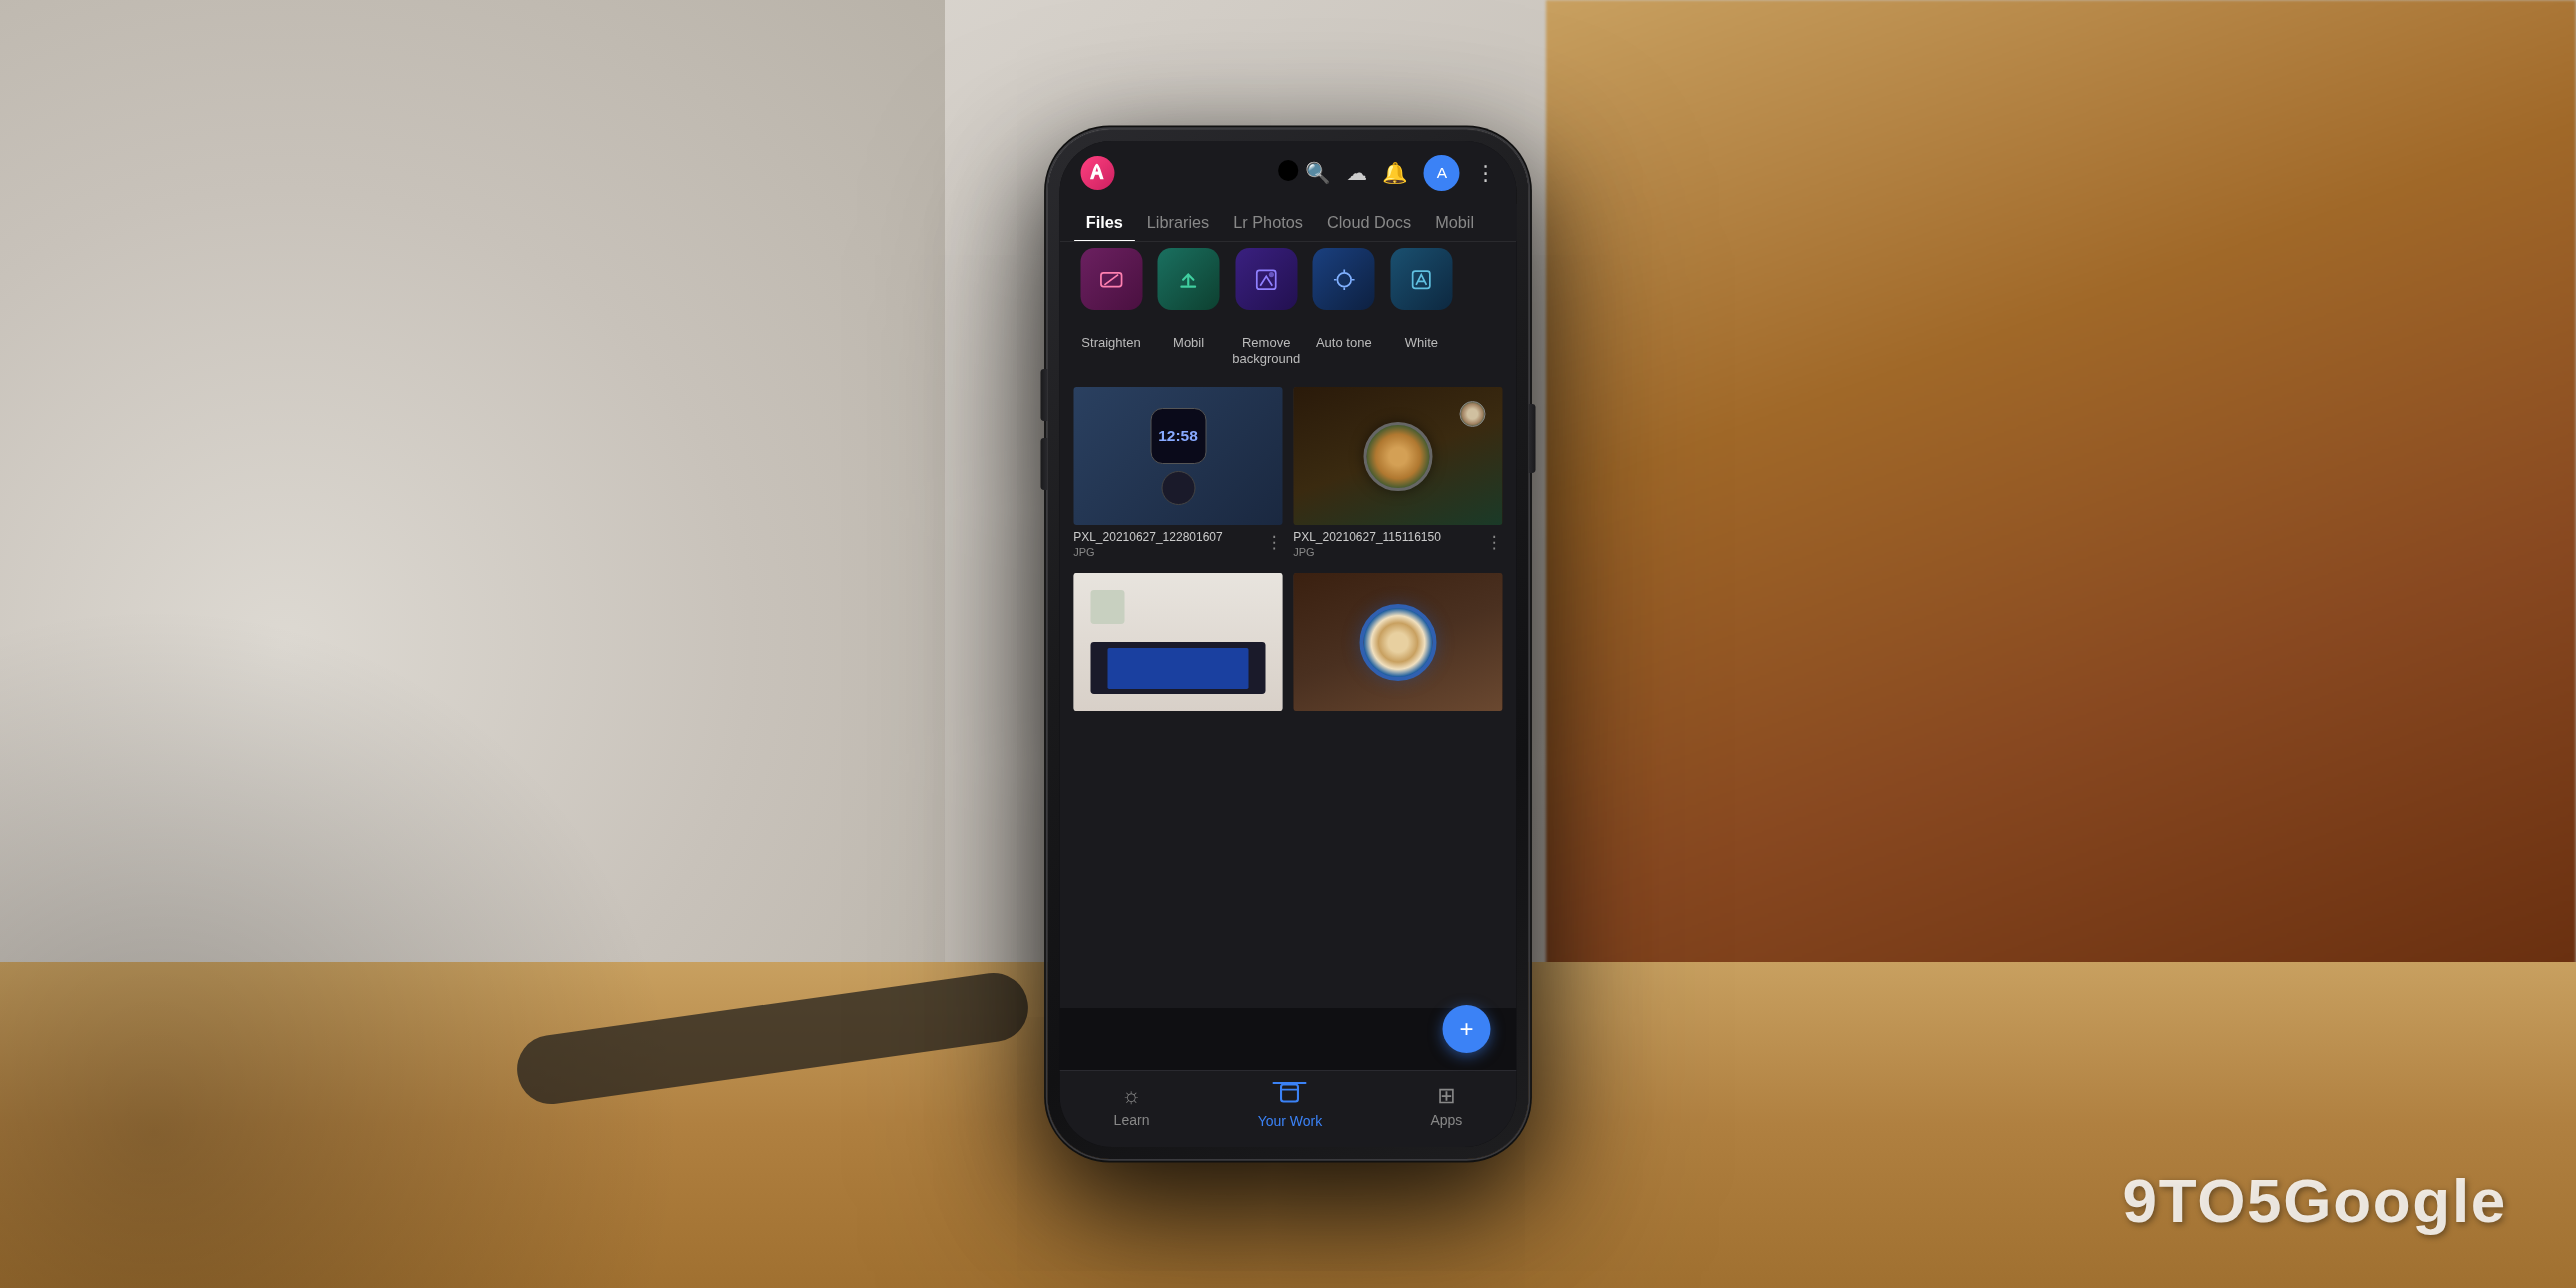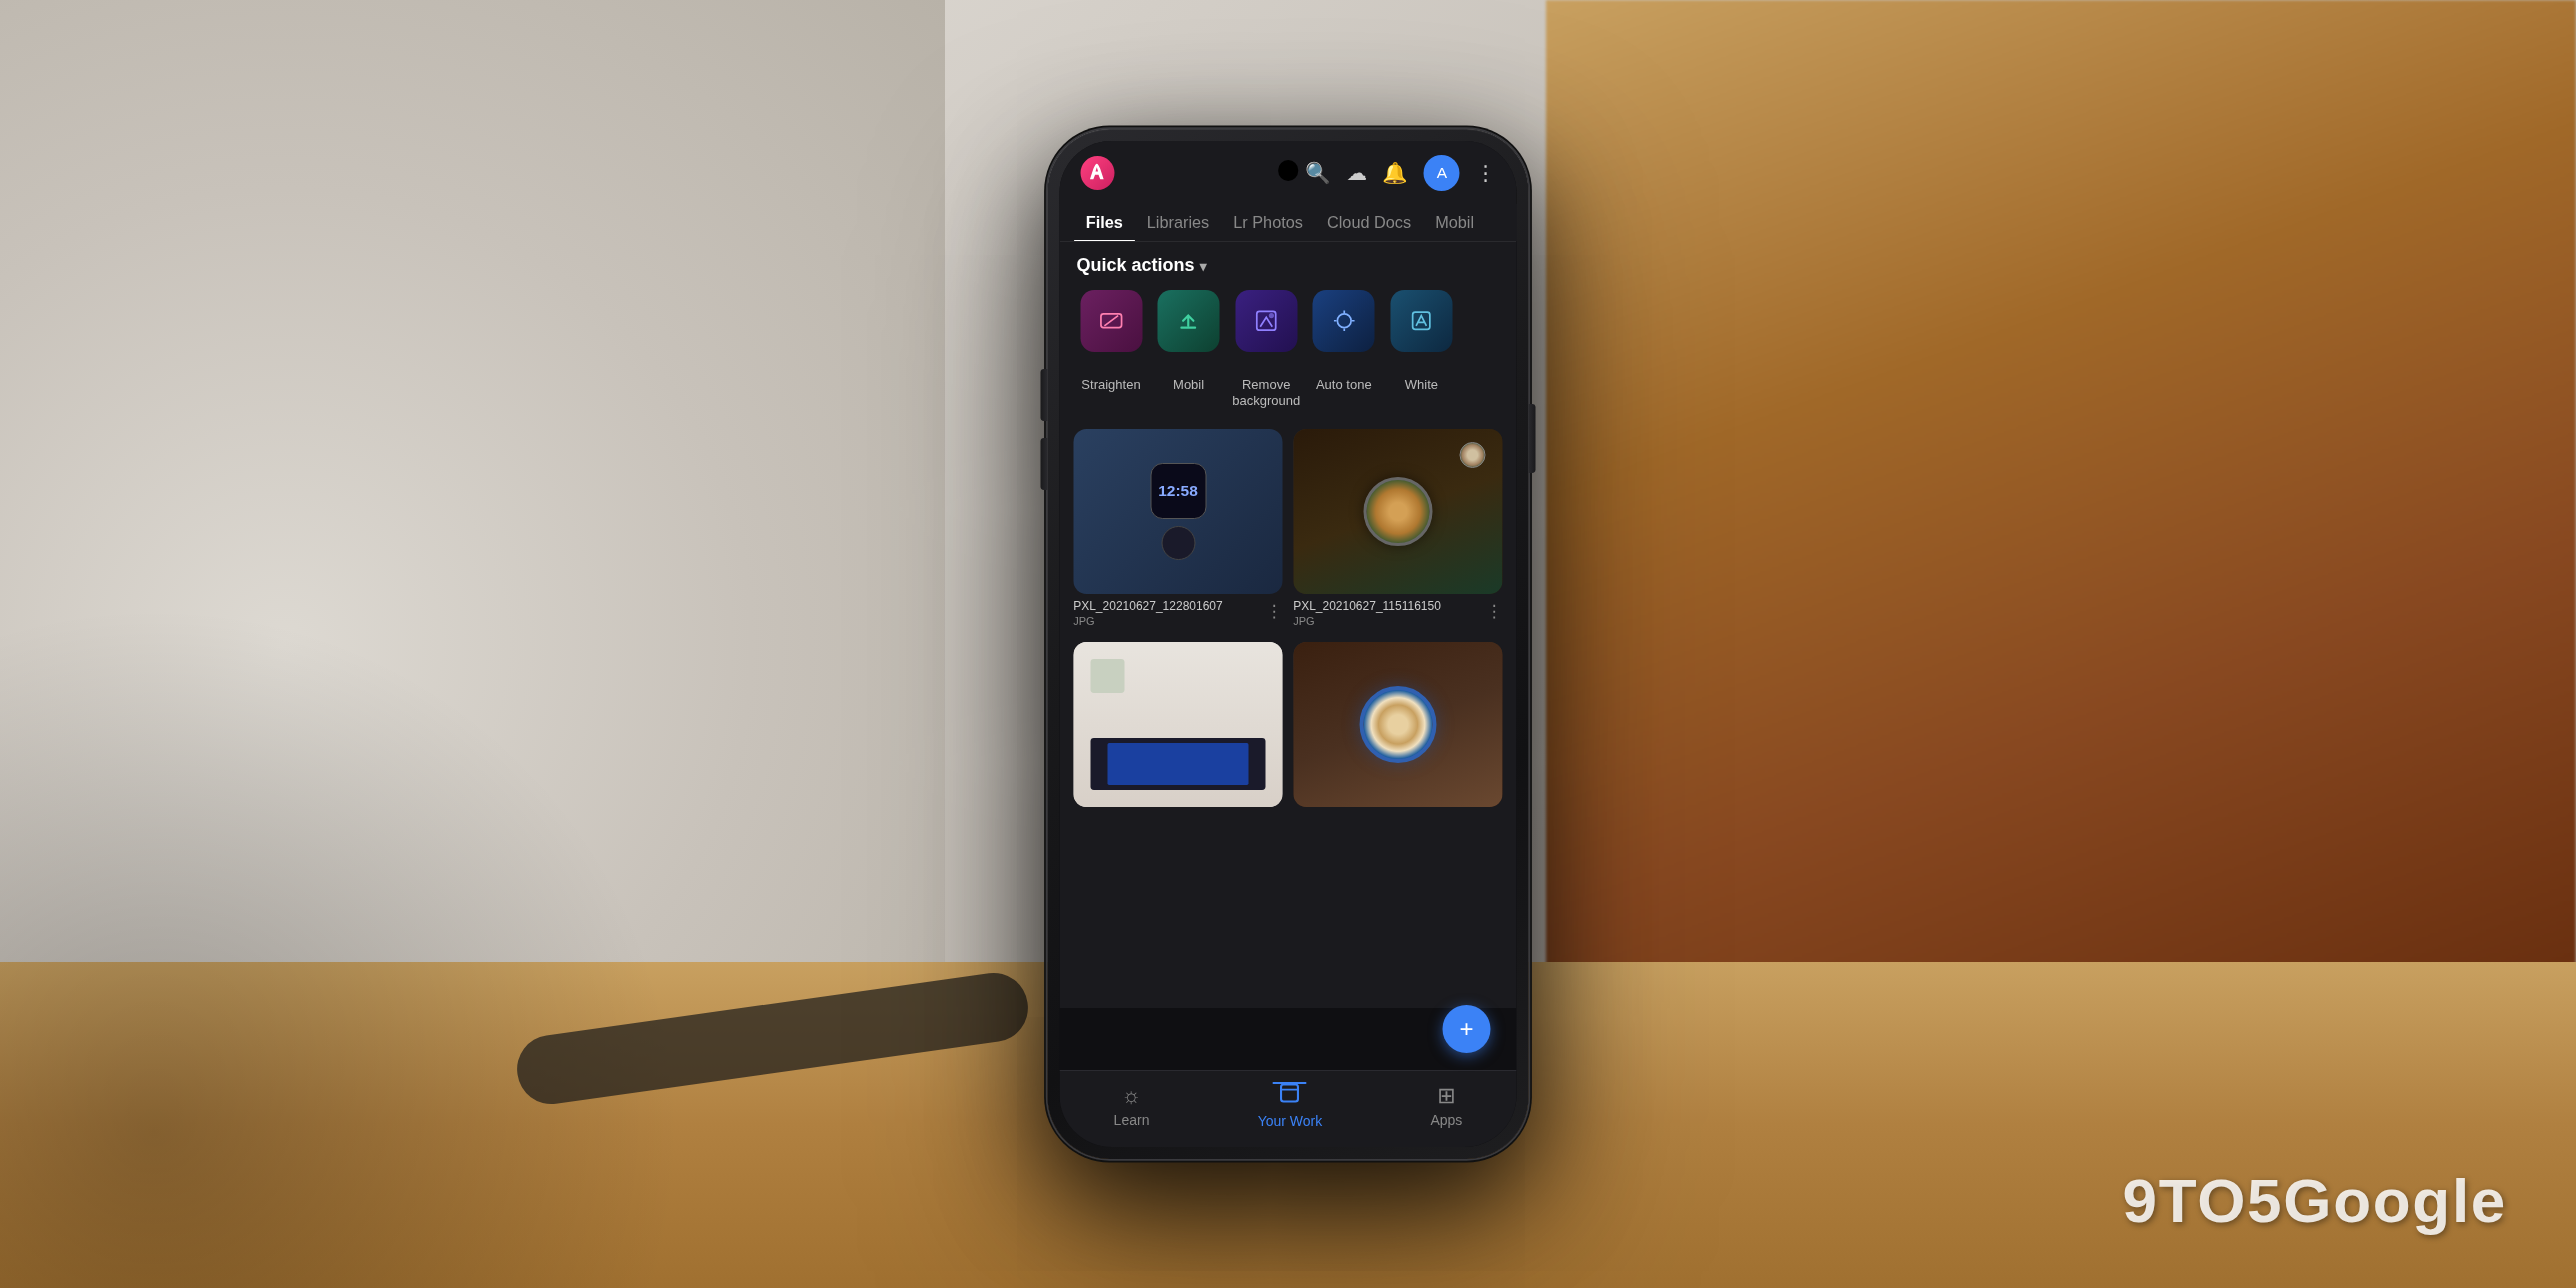--- a/index.html
+++ b/index.html
@@ -282,22 +282,22 @@
       display: grid;
       grid-template-columns: 1fr 1fr;
       gap: 10.3px;
       padding: 6.9px 13.7px;
     }
     .file-item {
       position: relative;
     }
     .file-thumb {
       width: 100%;
-      height: 165px;
-      border-radius: 13px;
+      height: 138px;
+      border-radius: 3px;
       overflow: hidden;
       position: relative;
     }
     .file-thumb-watch {
       background: linear-gradient(135deg, #2a4060, #1a2840);
       display: flex;
       align-items: center;
       justify-content: center;
     }
     .file-thumb-coffee {
@@ -444,24 +444,20 @@
             <span>Lr Photos</span>
           </div>
           <div class="nav-tab">
             <span>Cloud Docs</span>
           </div>
           <div class="nav-tab">
             <span>Mobil</span>
           </div>
         </div>
 
-        <div class="quick-actions-header">
-          <span>Quick actions</span>
-          <span class="chevron-icon">▾</span>
-        </div>
 
         <div class="quick-actions-row">
 
           <div class="quick-action-item">
             <div class="quick-action-icon qa-pink">
               <svg width="27.5" height="27.5" viewBox="0 0 32 32" fill="none">
                 <rect x="4" y="8" width="24" height="16" rx="3" stroke="#ff80b0" stroke-width="2" fill="none"></rect>
                 <line x1="8" y1="22" x2="24" y2="10" stroke="#ff80b0" stroke-width="2"></line>
               </svg>
             </div>

